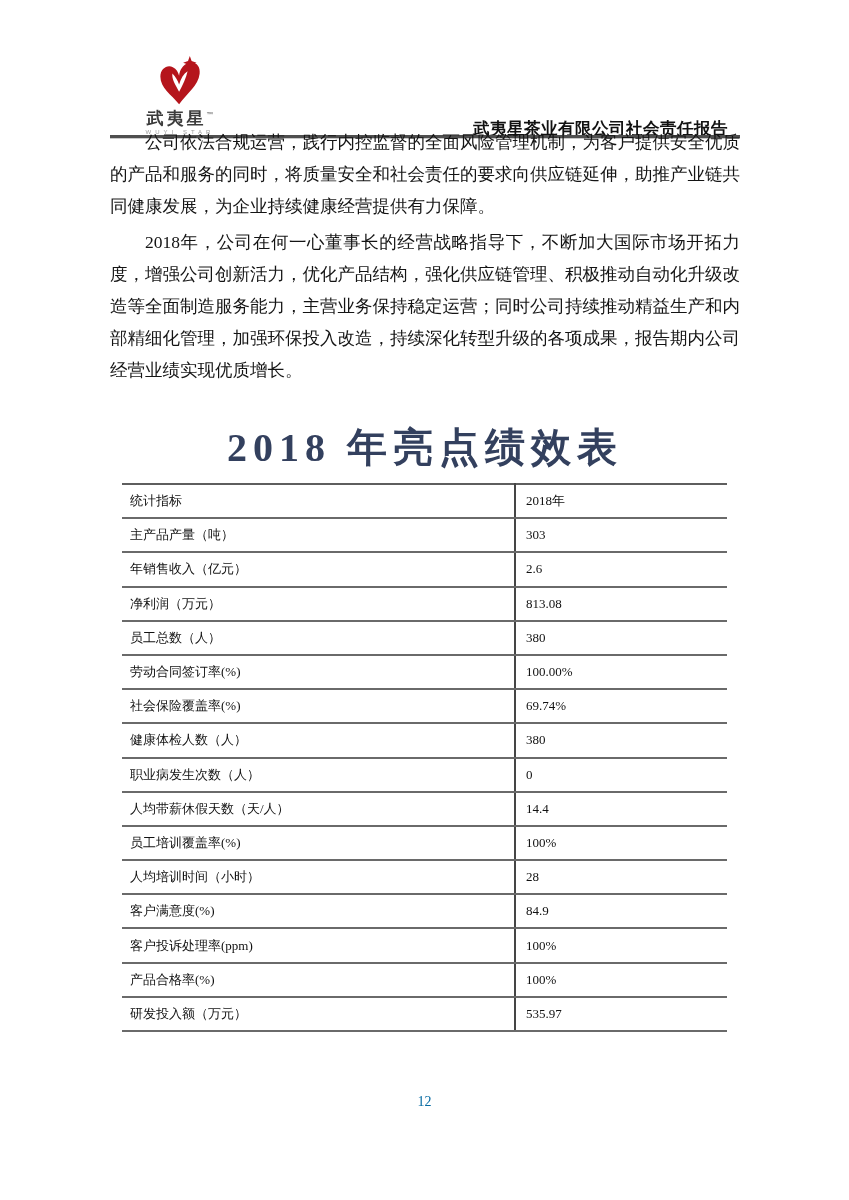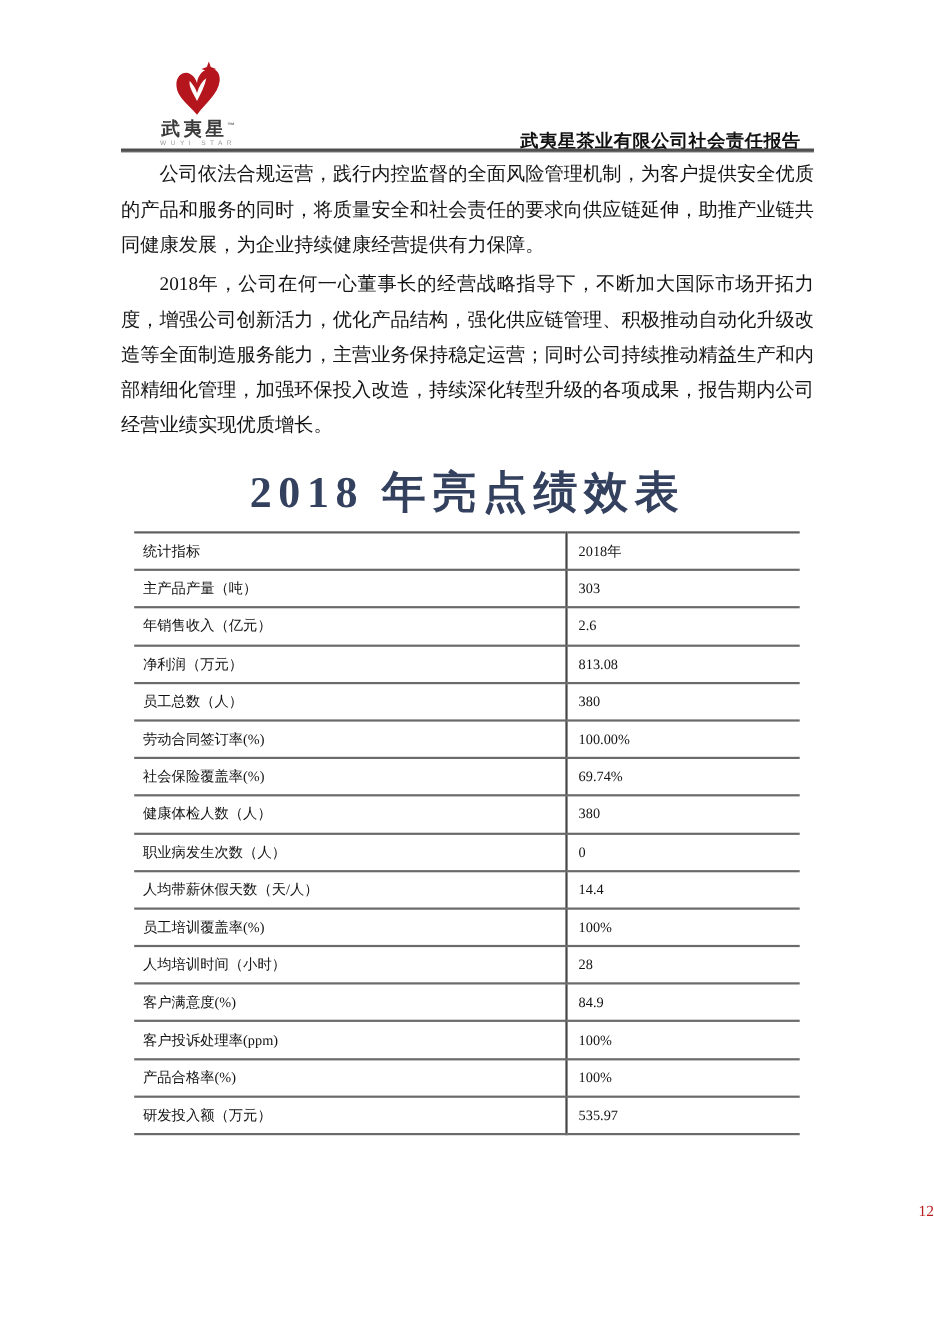--- a/index.html
+++ b/index.html
@@ -29,21 +29,21 @@
     position:absolute;top:118px;left:110px;width:618px;
     text-align:right;font-size:16.5px;font-weight:bold;color:#111;
     letter-spacing:0.5px;white-space:nowrap;
   }
   .header-rule{
     position:absolute;left:110px;top:135px;width:630px;height:2.5px;
     background:#4f4f4f;border-bottom:1px solid #c9c9c9;
   }
   
   .content{
-    position:absolute;left:110px;top:142px;width:630px;
+    position:absolute;left:110px;top:126px;width:630px;
     font-size:17.5px;line-height:32px;text-align:justify;
     color:#141414;
   }
   .content p{margin:0;text-indent:2em;}
   .content p + p{margin-top:4px;}
   
   .section-title{
     position:absolute;left:110px;top:420px;width:630px;
     text-align:center;font-size:40px;font-weight:bold;
     color:#33405e;letter-spacing:6px;white-space:nowrap;
@@ -61,21 +61,21 @@
     border-bottom:2px solid #6a6a6a;
     vertical-align:middle;
     padding:0 0 0 8px;
     white-space:nowrap;overflow:hidden;
   }
   .stats-table td.col-metric{width:393px;border-right:2px solid #454545;}
   .stats-table td.col-value{width:212px;padding-left:10px;}
   
   .page-number{
     position:absolute;left:0;top:1094px;width:100%;
-    text-align:right;font-size:14px;color:#b91c1c;
+    text-align:center;font-size:14px;color:#0369a1;
   }
 </style>
 </head>
 <body>
 
 <div class="page">
 
   <div class="logo">
     <svg class="logo-mark" width="56" height="50" viewBox="0 0 60 56" aria-hidden="true">
 

